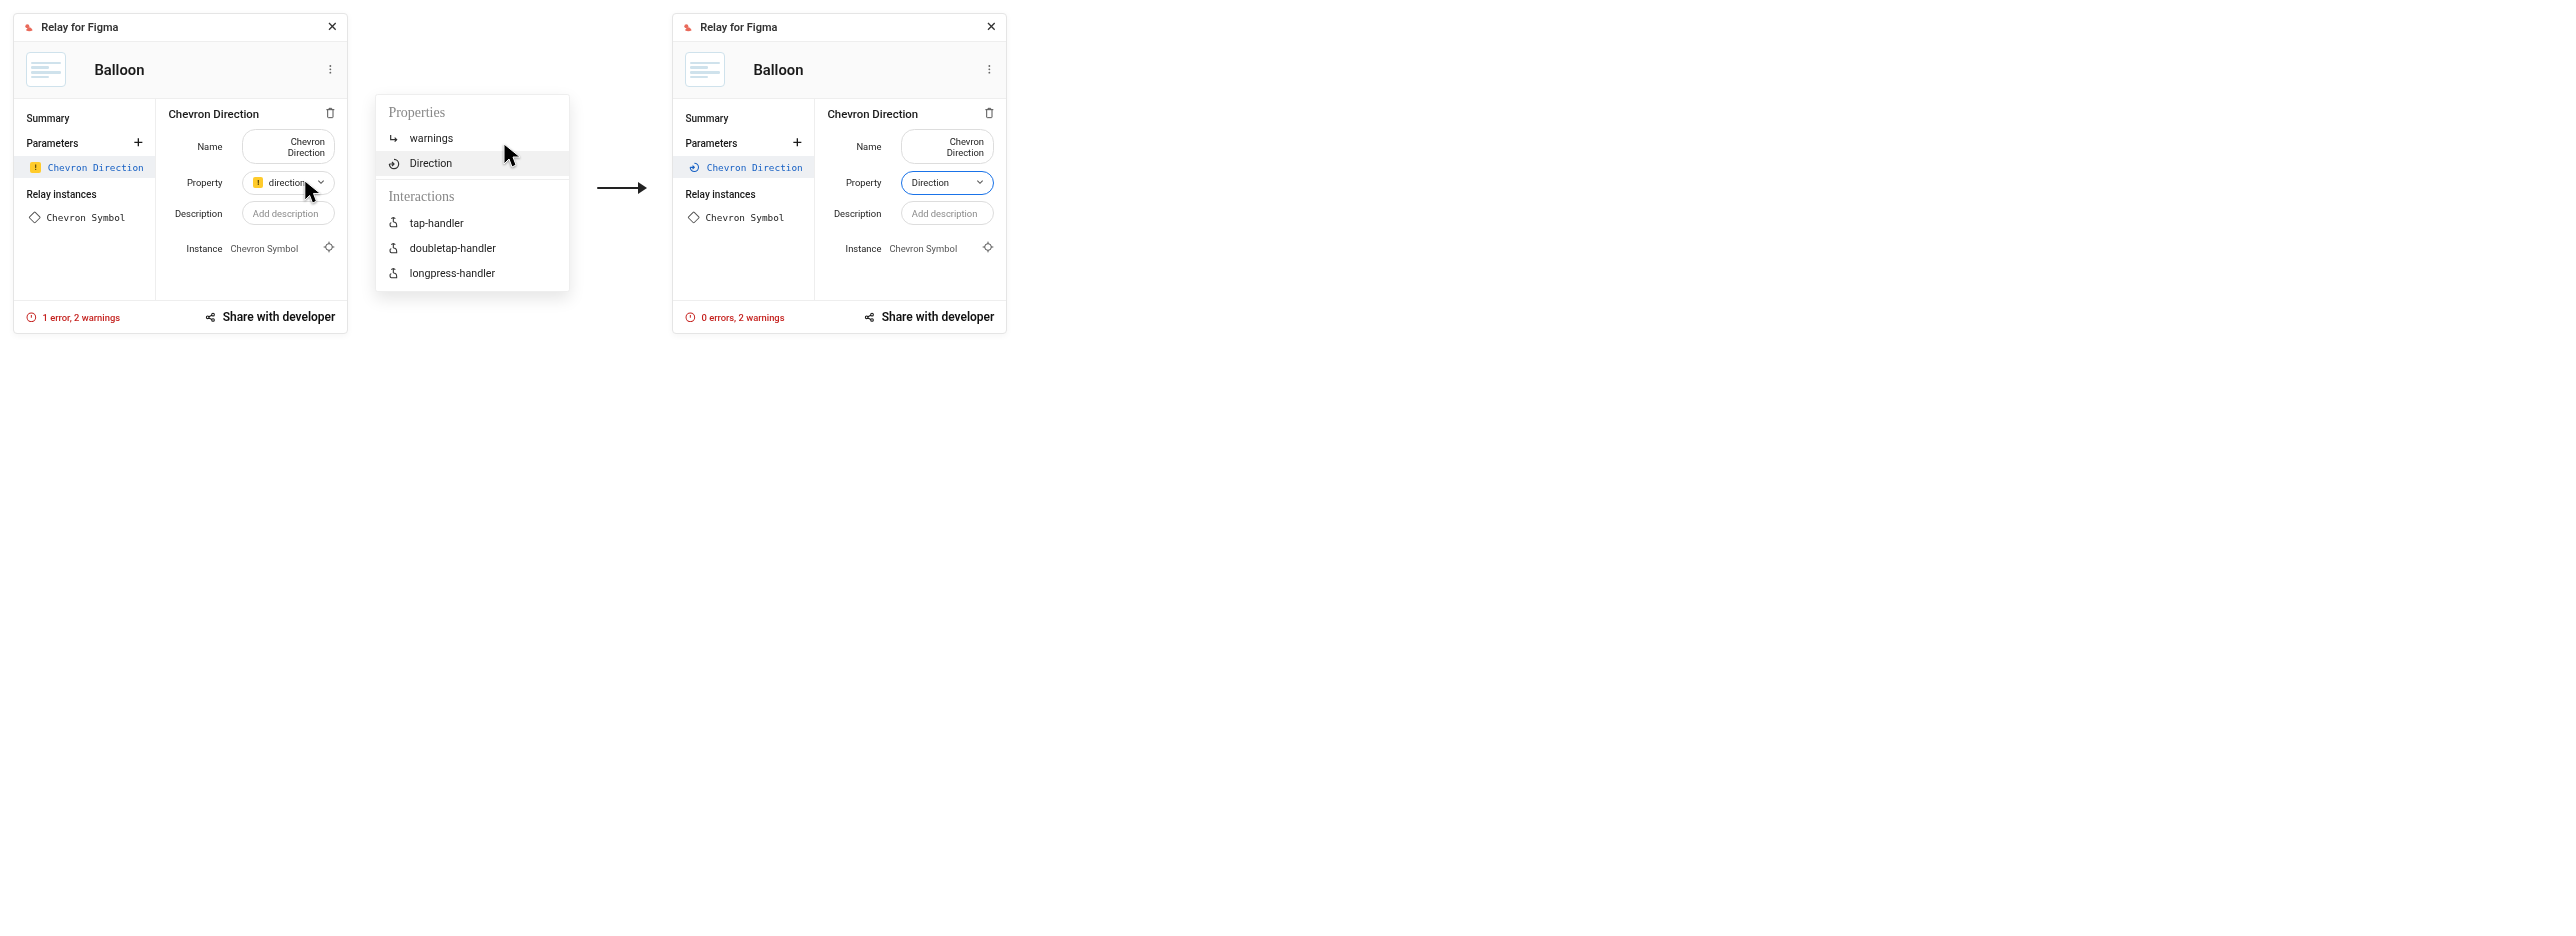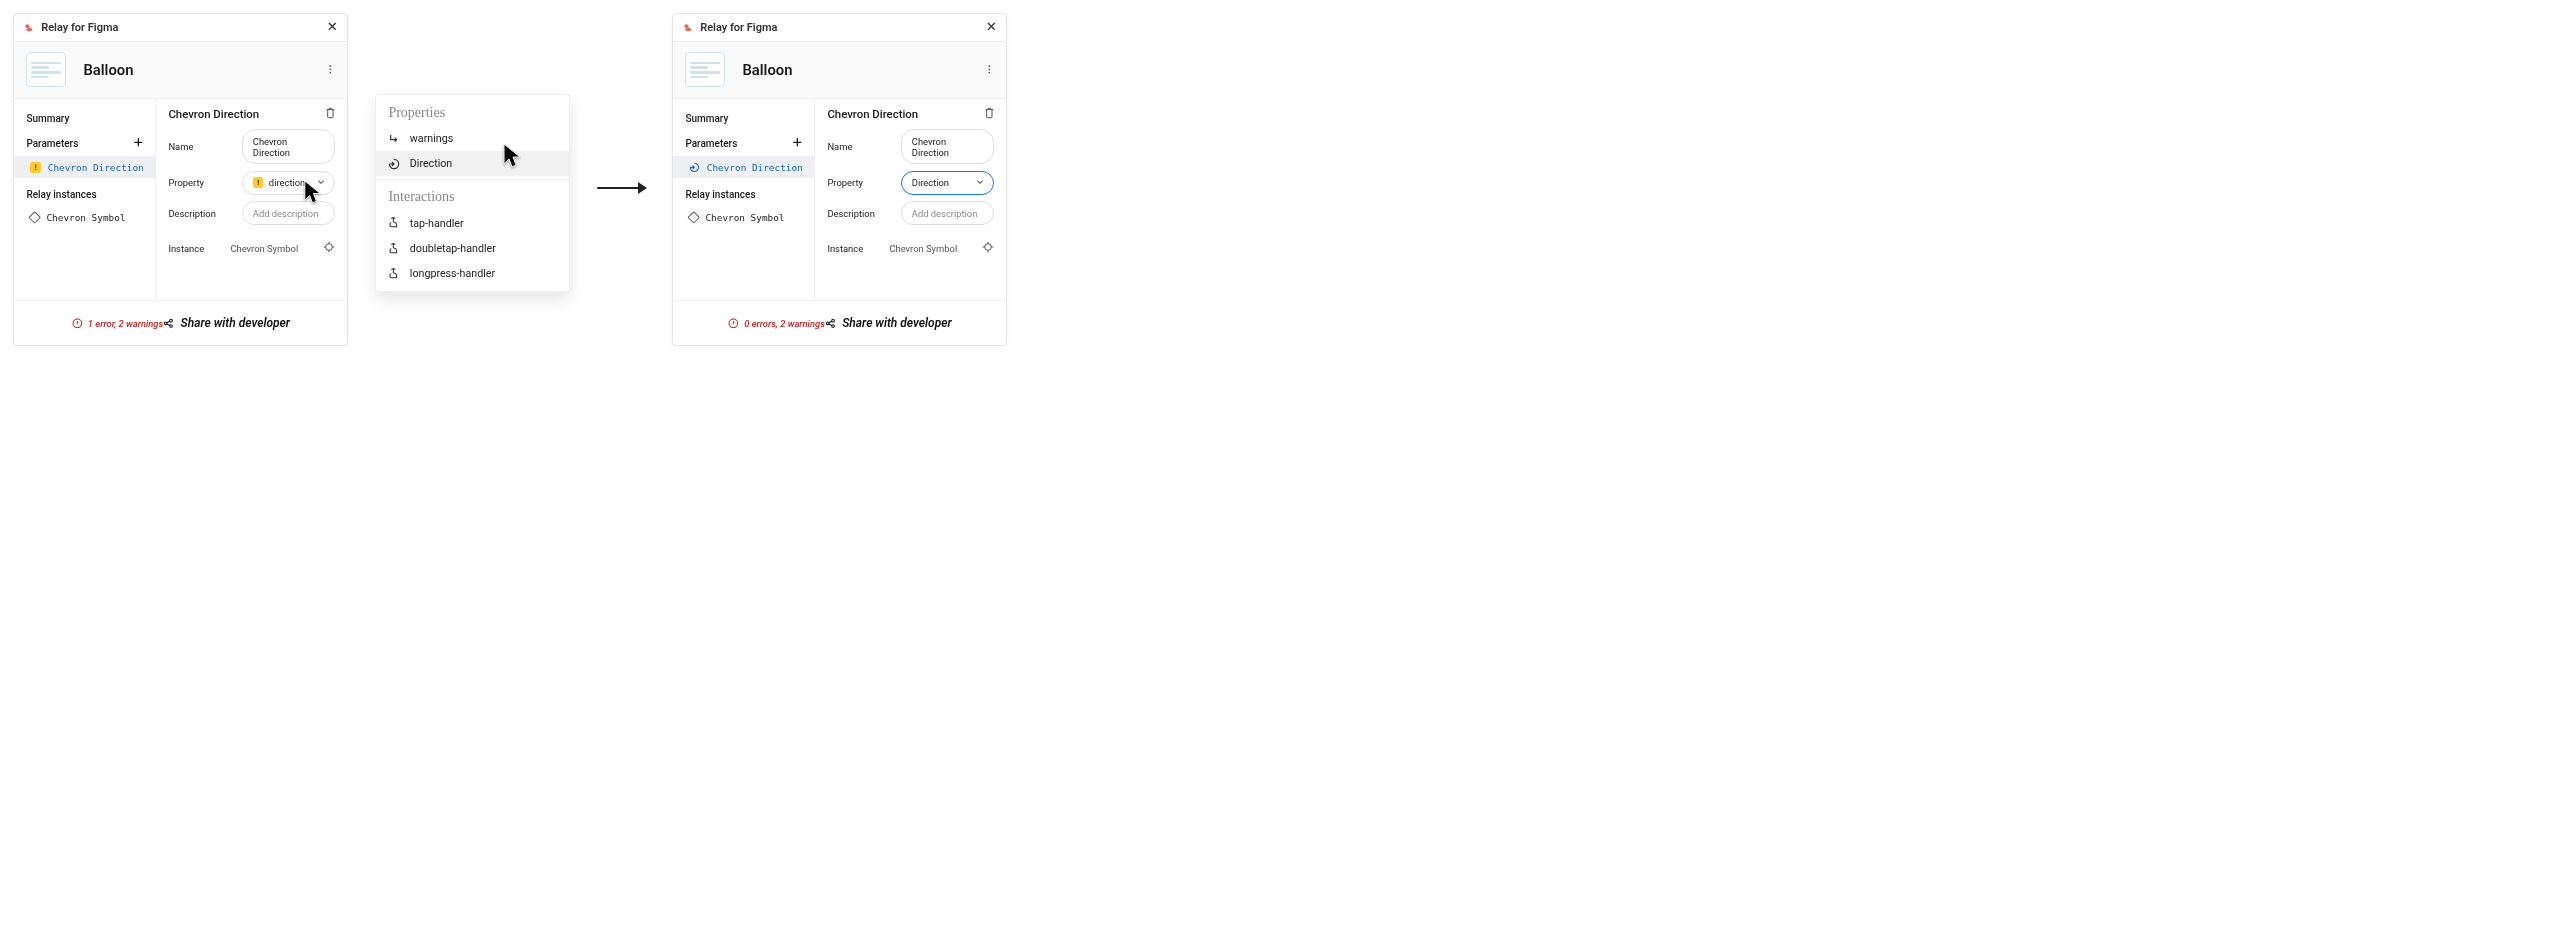--- a/index.html
+++ b/index.html
@@ -29,37 +29,37 @@
     gap:5.4px;
     padding: 6.7px 9.4px;
     border-bottom:0.7px solid #eee;
   }
   .brand-icon { color:#e96a5b; display:flex; }
   .brand-text { font-size:11px; font-weight:600; color:#333; flex:1; }
   .close-icon { color:#333; }
   .header {
     display:flex;
     align-items:center;
-    gap:17px;
+    gap:28px;
     padding:10.7px 12px;
     background:#fafafa;
     border-bottom:0.7px solid #eee;
   }
   .thumb {
     width:40px; height:35px;
     border:0.7px solid #cfe2ec; border-radius:4px;
     display:flex; flex-direction:column; justify-content:center; gap:2px;
     padding:3.4px 4px;
     background:#fff;
   }
   .thumb-line { height:2.7px; background:#cfe2ec; border-radius:1.3px; }
   .thumb .short { width:60%; }
   .component-title { font-size:14.8px; font-weight:600; flex:1; }
   .kebab { color:#666; }
-  .body { display:flex; min-height:201px; }
+  .body { display:flex; min-height:201px;text-align:right; }
   .sidebar {
     width:142px;
     border-right:0.7px solid #eee;
     padding:6.7px 0 13.4px 0;
     display:flex; flex-direction:column;
   }
   .side-section { font-size:10px; padding:6.7px 12px; font-weight:500; display:flex; align-items:center; }
   .side-section.action { justify-content:space-between; }
   .side-item {
     display:flex; align-items:center; gap:6.7px;
@@ -107,23 +107,22 @@
     min-height:24px;
   }
   .pill.select .chev { margin-left:auto; color:#555; }
   .pill.placeholder { color:#8a8a8a; }
   .pill.blue-outline { border-color:#1a73e8; }
   .instance-row { display:flex; align-items:center; justify-content:space-between; padding:9.4px 0 0 0; }
   .instance-text { color:#555; font-size:9.4px; }
   .crosshair { color:#555; }
   .footer {
     border-top:0.7px solid #eee;
-    display:flex; align-items:center; justify-content:center;
-    padding:15px 12px;
-    font-style:italic;
+    display:flex; align-items:center; justify-content:space-between;
+    padding:9px 12px;
   }
   .status { color:#c5221f; font-size:9.4px; display:flex; align-items:center; gap:5.4px; font-weight:500;}
   .share { display:flex; align-items:center; gap:6.7px; font-weight:600; font-size:12px; color:#111; }
 
   
   .popup {
     width:195px;
     border:0.7px solid #eee;
     border-radius:2.7px;
     box-shadow:0 6.7px 16px rgba(0,0,0,0.10);

